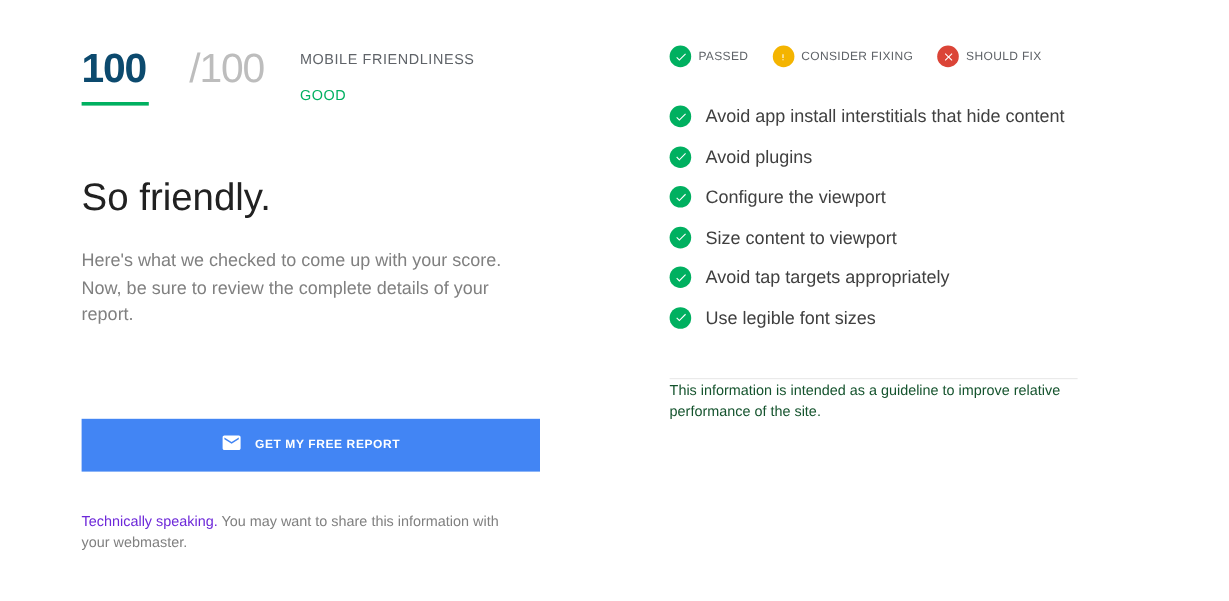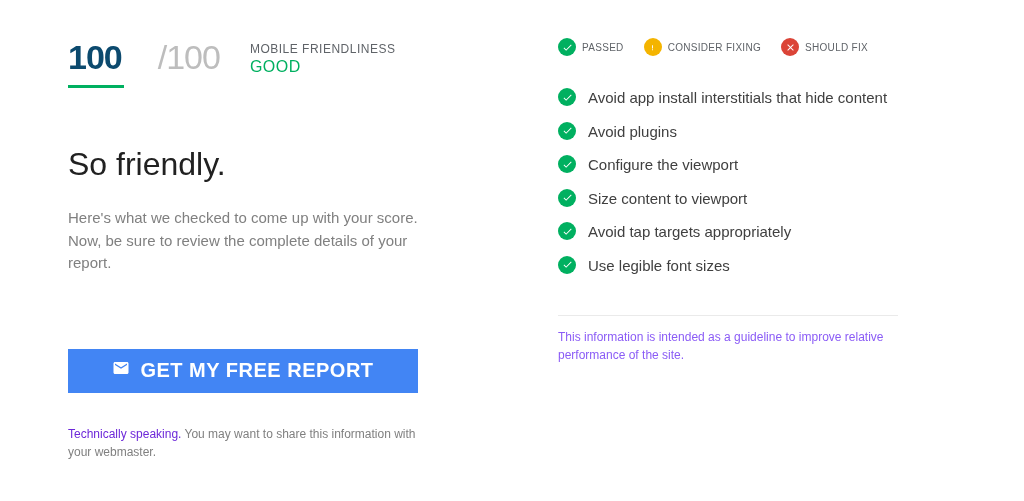--- a/index.html
+++ b/index.html
@@ -57,50 +57,50 @@
     .score-label-block {
       padding-top: 4px;
     }
     .score-category {
       font-size: 12px;
       letter-spacing: 0.5px;
       color: #5f6368;
       font-weight: 400;
     }
     .score-rating {
-      font-size: 16px;
+      font-size: 12px;
       letter-spacing: 0.5px;
       color: #00b060;
       font-weight: 500;
-      margin-top: 2px;
+      margin-top: 16px;
     }
     .headline {
       font-size: 32px;
       font-weight: 400;
       color: #212121;
       margin-bottom: 24px;
     }
     .subtext {
       font-size: 15px;
       color: #808080;
       line-height: 1.5;
       margin-bottom: 74px;
       max-width: 380px;
     }
     .cta-button {
-      width: 350px;
+      width: 382px;
       height: 44px;
       background: #4285f4;
       color: #fff;
       border: none;
       display: flex;
       align-items: center;
       justify-content: center;
       gap: 10px;
-      font-size: 20px;
+      font-size: 10px;
       font-weight: 600;
       letter-spacing: 0.5px;
       cursor: pointer;
       margin-bottom: 32px;
     }
     .cta-button svg {
       width: 18px;
       height: 18px;
       fill: #fff;
     }
@@ -160,25 +160,25 @@
       margin-bottom: 14px;
     }
     .check-text {
       font-size: 15px;
       color: #404040;
       line-height: 1.3;
       padding-top: 0px;
     }
     .disclaimer {
       font-size: 12px;
-      color: #8b5cf6;
+      color: #14532d;
       line-height: 1.5;
       max-width: 340px;
       border-top: 1px solid #eaeaea;
-      padding-top: 12px;
+      padding-top: 0;
     }
   </style>
 </head>
 <body>
 
 <div class="container">
   <div class="left-col">
     <div class="score-header">
       <div class="score-block">
         <div class="score">

